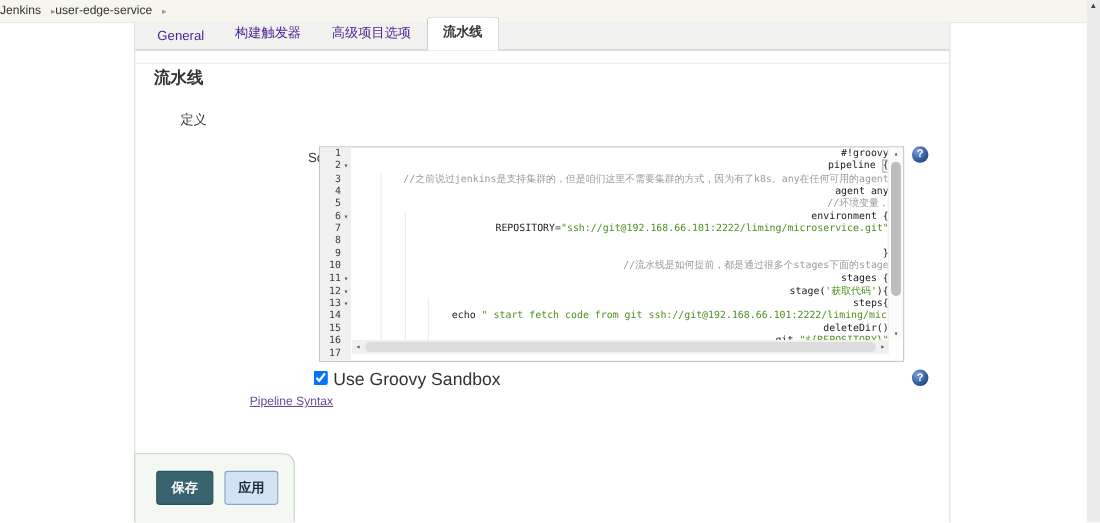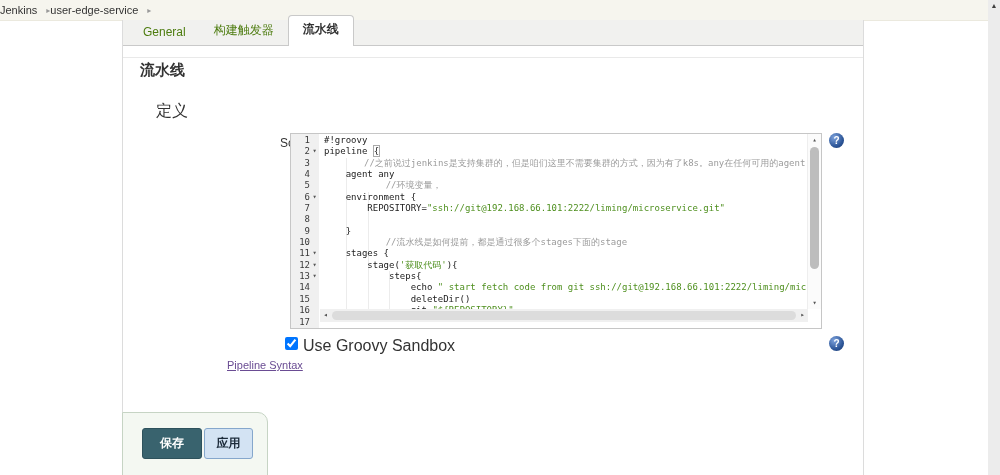--- a/index.html
+++ b/index.html
@@ -18,46 +18,46 @@
                   font-size:7px;line-height:10px;color:#3f3f3f;cursor:pointer;}
 
   
   .pborder{position:absolute;top:20px;width:1px;height:455px;background:#dcdcdc;}
   .pb-l{left:122px;} .pb-r{left:863px;}
 
   
   .tabbar{position:absolute;left:123px;top:20px;width:740px;height:26px;background:#f1f1ef;
           border-bottom:1px solid #c9c9c9;display:flex;align-items:flex-end;
           padding-left:6px;box-sizing:border-box;}
-  .tab{font-size:12px;color:#4d7c0f;padding:5px 14px 6px;cursor:pointer;white-space:nowrap;}
+  .tab{font-size:12px;color:#4c1d95;padding:5px 14px 6px;cursor:pointer;white-space:nowrap;}
   .tab.active{background:#fff;color:#333;font-weight:bold;border:1px solid #c9c9c9;
               border-bottom:none;border-radius:4px 4px 0 0;margin-bottom:-1px;padding-bottom:8px;}
 
   .section-divider{position:absolute;left:123px;top:57px;width:740px;height:1px;background:#e9e9e9;}
   .page-title{position:absolute;left:140px;top:61px;font-size:15px;font-weight:bold;}
 
-  .def-label{position:absolute;left:156px;top:101px;font-size:16px;}
+  .def-label{position:absolute;left:164px;top:101px;font-size:12px;}
   .selectbox{position:absolute;left:230px;top:96px;width:618px;height:25px;background:#fff;
              border:1px solid #b5b5b5;box-sizing:border-box;display:flex;align-items:center;
              padding:0 8px;font-size:12px;color:#222;cursor:pointer;}
   .selectbox .caret{margin-left:auto;font-size:8px;color:#222;}
 
   .script-label{position:absolute;left:245px;top:136px;font-size:12px;margin-left:35px;}
 
   
   .editor{position:absolute;left:290px;top:133px;width:532px;height:196px;background:#fff;
           border:1px solid #c6c6c6;box-sizing:border-box;overflow:hidden;
           font-family:"DejaVu Sans Mono","Liberation Mono",monospace;font-size:9px;line-height:11.35px;}
   .gutter{position:absolute;left:0;top:0;width:28px;height:100%;background:#f0f0f0;
           color:#3a3a3a;padding-top:1px;box-sizing:border-box;}
   .gut-row{height:11.35px;display:flex;justify-content:flex-end;align-items:center;}
   .gut-fold{width:9px;text-align:center;font-size:7px;color:#555;line-height:11.35px;}
   .codearea{position:absolute;left:28px;top:0;right:13px;bottom:0;padding:1px 0 0 5px;
             overflow:hidden;white-space:pre;color:#222;}
-  .cl{height:11.35px;}
+  .cl{height:11.35px;text-align:right;}
   .tok-d{color:#222;}
   .tok-com{color:var(--code-comment,#9b9b9b);margin-left:40px;}
   .tok-str{color:var(--code-string,#4e8f1e);}
   .tok-brk{color:#222;border:1px solid #aaa;margin-right:-1px;}
   .iguide{position:absolute;width:1px;background:#ececec;}
   .ig1{left:55px;top:24px;height:158px;} .ig2{left:77px;top:58px;height:124px;} .ig3{left:98px;top:137px;height:45px;}
 
   .vscroll{position:absolute;top:0;right:0;width:13px;height:175px;background:#fbfbfb;border-left:1px solid #eee;}
   .vs-up,.vs-down{position:absolute;left:0;width:13px;height:11px;text-align:center;font-size:7px;
                   line-height:11px;color:#555;cursor:pointer;}
@@ -77,21 +77,21 @@
   .sandbox-checkbox{position:absolute;left:285px;top:337px;width:13px;height:13px;margin:0;cursor:pointer;}
   .sandbox-label{position:absolute;left:303px;top:337px;font-size:16px;}
   .syntax-link{position:absolute;left:227px;top:359px;font-size:11px;color:var(--accent-link,#6a4c93);
                text-decoration:underline;cursor:pointer;}
 
   
   .sticker{position:absolute;left:122px;top:412px;width:146px;height:64px;box-sizing:border-box;
            background:var(--sticker-bg,#f4f8f2);border:1px solid #c6d4c4;border-radius:0 10px 0 0;}
   .btn{position:absolute;top:428px;height:31px;font-family:"Liberation Sans",sans-serif;
        font-size:12px;font-weight:bold;border-radius:3px;cursor:pointer;}
-  .btn-save{left:142px;width:60px;background:var(--save-bg,#39636e);color:#fff;border:1px solid #2e525c;}
+  .btn-save{left:142px;width:52px;background:var(--save-bg,#39636e);color:#fff;border:1px solid #2e525c;}
   .btn-apply{left:204px;width:49px;background:var(--apply-bg,#d3e3f3);color:#1c2b3a;
              border:1px solid var(--apply-border,#85a7cc);}
 </style>
 </head>
 <body>
 
 <div class="vp">
 
   <div class="crumbbar">
       <span class="crumb">Jenkins</span>
@@ -103,20 +103,21 @@
   <div class="pagescroll">
     <div class="up">▲</div>
   </div>
 
   <div class="pborder pb-l"></div>
   <div class="pborder pb-r"></div>
 
   <div class="tabbar">
       <div class="tab">General</div>
       <div class="tab">构建触发器</div>
+      <div class="tab">高级项目选项</div>
       <div class="tab active">流水线</div>
     </div>
 
   <div class="section-divider"></div>
   <div class="page-title">流水线</div>
 
   <div class="def-label">定义</div>
 
   <div class="script-label">Script</div>
 

